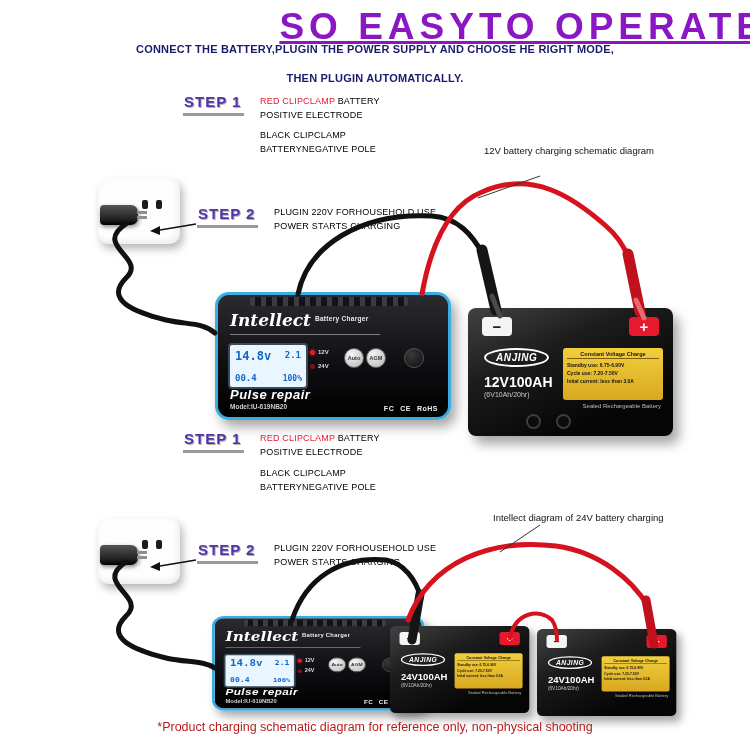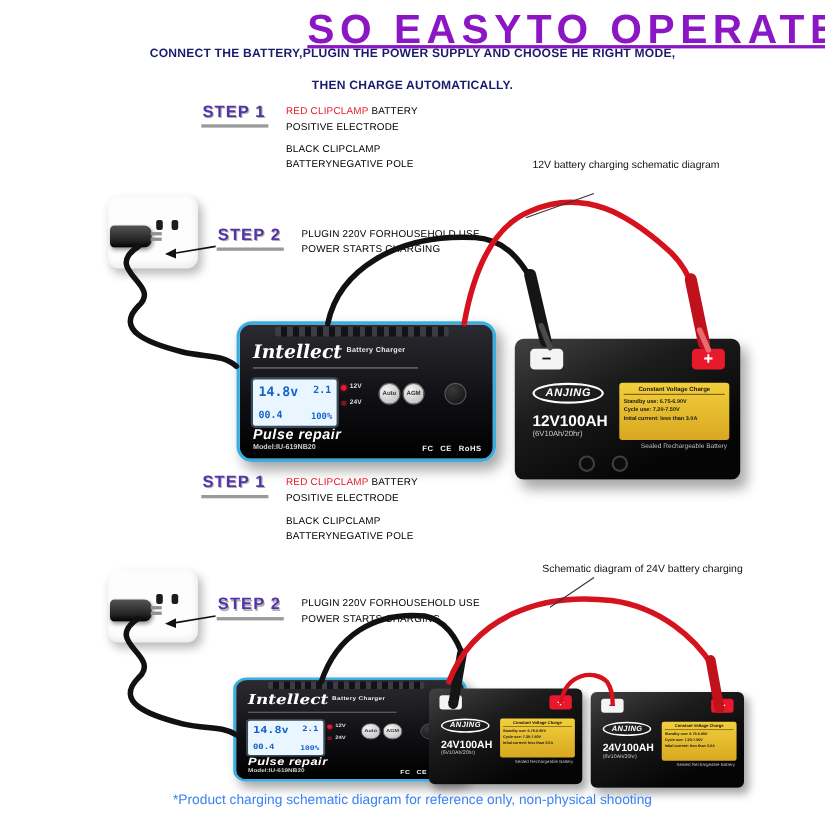--- a/index.html
+++ b/index.html
@@ -13,21 +13,21 @@
             font-size:11px;font-weight:700;color:#1b1b6e;letter-spacing:.2px;}
 
   
   .step-label{position:absolute;font-size:15px;font-weight:900;color:#5233a8;letter-spacing:1px;
               border-bottom:3px solid #9a9a9a;padding:0 3px 3px 1px;
               text-shadow:1px 1px 0 rgba(110,110,110,.55);}
   .txt{position:absolute;font-size:9px;font-weight:400;color:#000;line-height:1.55;letter-spacing:.2px;}
   .red{color:#e8192c;}
   .note{position:absolute;font-size:9.5px;font-weight:400;color:#111;}
   .footer-note{position:absolute;top:720px;left:0;width:100%;text-align:center;
-               font-size:12.5px;color:#3b82f6;}
+               font-size:12.5px;color:#b91c1c;}
 
   
   .outlet{position:absolute;width:82px;height:66px;background:#fdfdfd;border-radius:10px;
           box-shadow:3px 5px 9px rgba(0,0,0,.28), inset -2px -3px 6px rgba(0,0,0,.07);}
   .hole{position:absolute;width:6px;height:9px;background:#1c1c1c;border-radius:2px;}
   .plug{position:absolute;width:38px;height:20px;border-radius:4px 7px 7px 4px;
         background:linear-gradient(180deg,#555 0%,#222 70%,#000 100%);
         box-shadow:1px 2px 4px rgba(0,0,0,.45);}
   .plug::after{content:"";position:absolute;right:-9px;top:6px;width:10px;height:3px;background:#8f8f8f;
                box-shadow:0 5px 0 #8f8f8f;}
@@ -87,21 +87,21 @@
 
   svg.wires{position:absolute;left:0;top:0;z-index:9;pointer-events:none;}
 </style>
 </head>
 <body>
 
 <div class="canvas">
 
   <div class="title">SO EASYTO OPERATE</div>
   <div class="subtitle" style="top:43px">CONNECT THE BATTERY,PLUGIN THE POWER SUPPLY AND CHOOSE HE RIGHT MODE,</div>
-  <div class="subtitle" style="top:72px">THEN CHARGE AUTOMATICALLY.</div>
+  <div class="subtitle" style="top:72px">THEN PLUGIN AUTOMATICALLY.</div>
 
   <div>
 
     <div class="step-label" style="left:183px;top:93px">STEP 1</div>
     <div class="txt" style="left:260px;top:95px">
       <span class="red">RED CLIPCLAMP</span><span> BATTERY</span><br>
       <span>POSITIVE ELECTRODE</span>
     </div>
 
     <div class="txt" style="left:260px;top:129px">
@@ -179,21 +179,21 @@
     <div class="txt" style="left:260px;top:432px">
       <span class="red">RED CLIPCLAMP</span><span> BATTERY</span><br>
       <span>POSITIVE ELECTRODE</span>
     </div>
 
     <div class="txt" style="left:260px;top:467px">
       <span>BLACK CLIPCLAMP</span><br>
       <span>BATTERYNEGATIVE POLE</span>
     </div>
 
-    <div class="note" style="left:493px;top:512px">Schematic diagram of 24V battery charging</div>
+    <div class="note" style="left:493px;top:512px">Intellect diagram of 24V battery charging</div>
 
     <div class="outlet" style="left:98px;top:518px">
       <div class="hole" style="left:44px;top:22px"></div>
       <div class="hole" style="left:58px;top:22px"></div>
       <div class="plug" style="left:2px;top:27px"></div>
     </div>
 
     <div class="step-label" style="left:197px;top:541px">STEP 2</div>
     <div class="txt" style="left:274px;top:542px">
       <span>PLUGIN 220V FORHOUSEHOLD USE</span><br>

